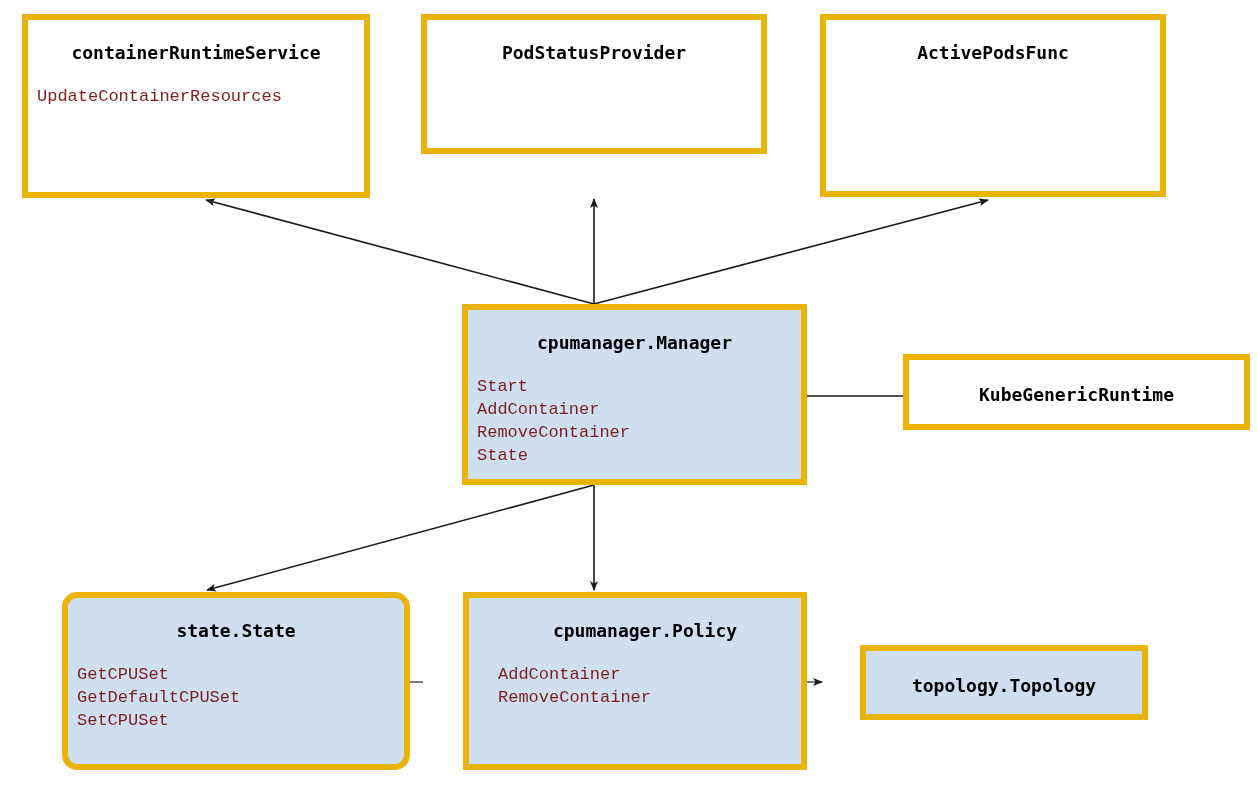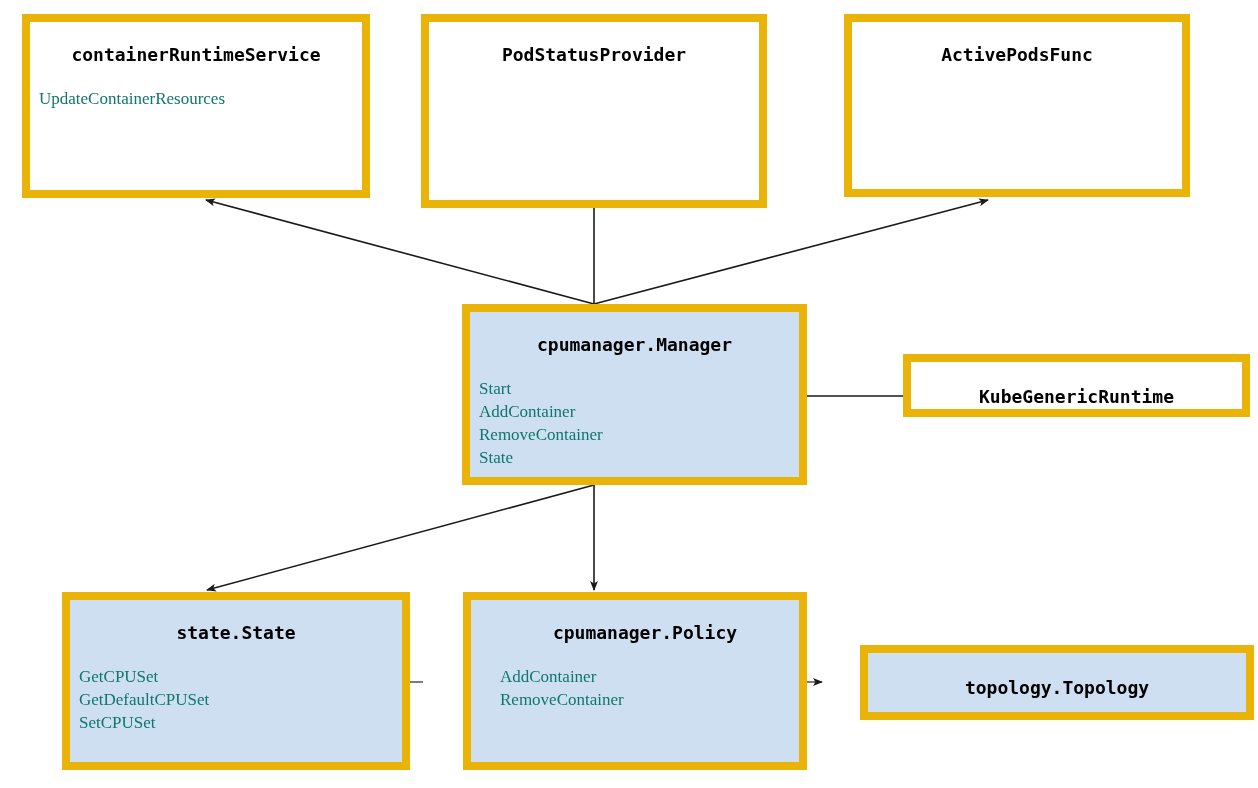--- a/index.html
+++ b/index.html
@@ -22,59 +22,59 @@
     position: absolute;
     left: 0;
     top: 0;
     width: 1258px;
     height: 788px;
     pointer-events: none;
   }
   .node {
     position: absolute;
     box-sizing: border-box;
-    border: 8px solid #eab308;
+    border: 6px solid #eab308;
     background: #ffffff;
     z-index: 2;
   }
   .node.filled {
     background: #cddff0;
     margin-left: 40px;
   }
   .node-title {
     display: block;
     text-align: center;
     font-family: "DejaVu Sans Mono", "Liberation Mono", monospace;
     font-weight: bold;
     font-size: 18px;
     color: #000000;
     letter-spacing: 0px;
     white-space: nowrap;
   }
   .node-members {
     display: block;
-    font-family: Liberation Serif, serif;
+    font-family: Liberation Mono, monospace;
     font-weight: normal;
     font-size: 17px;
     line-height: 23px;
-    color: #0f766e;
+    color: #7f1d1d;
     white-space: nowrap;
   }
   .node-members div {
     white-space: nowrap;
   }
   
   #node-containerRuntimeService { left: 22px;  top: 14px;  width: 348px; height: 184px; }
-  #node-podStatusProvider       { left: 421px; top: 14px;  width: 346px; height: 194px; }
-  #node-activePodsFunc          { left: 820px; top: 14px;  width: 346px; height: 183px; margin-left: 24px; }
+  #node-podStatusProvider       { left: 421px; top: 14px;  width: 346px; height: 140px; }
+  #node-activePodsFunc          { left: 820px; top: 14px;  width: 346px; height: 183px; }
   #node-cpumanagerManager       { left: 422px; top: 304px; width: 345px; height: 181px; }
-  #node-kubeGenericRuntime      { left: 903px; top: 354px; width: 347px; height: 63px; }
-  #node-stateState              { left: 22px;  top: 592px; width: 348px; height: 178px; }
+  #node-kubeGenericRuntime      { left: 903px; top: 354px; width: 347px; height: 76px; }
+  #node-stateState              { left: 22px;  top: 592px; width: 348px; height: 178px; border-radius: 15px; }
   #node-cpumanagerPolicy        { left: 423px; top: 592px; width: 344px; height: 178px; padding-left: 20px; }
-  #node-topologyTopology        { left: 820px; top: 645px; width: 394px; height: 75px; }
+  #node-topologyTopology        { left: 820px; top: 645px; width: 288px; height: 75px; }
 
   .title-pad-tall   { padding-top: 22px; }
   .title-pad-short  { padding-top: 24px; }
   .members-pad      { padding-left: 9px; padding-top: 22px; }
 </style>
 </head>
 <body>
 
 <div id="canvas">
 

